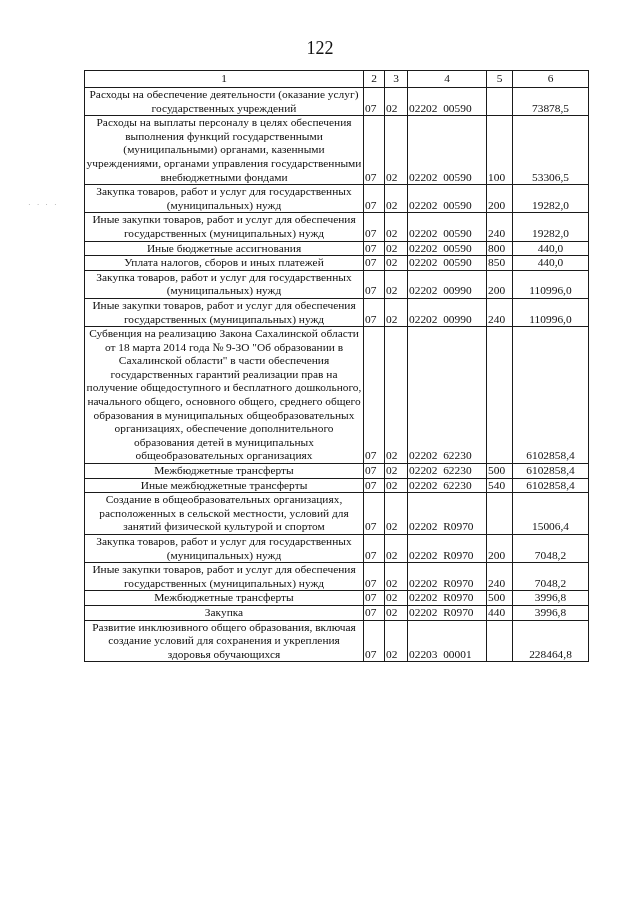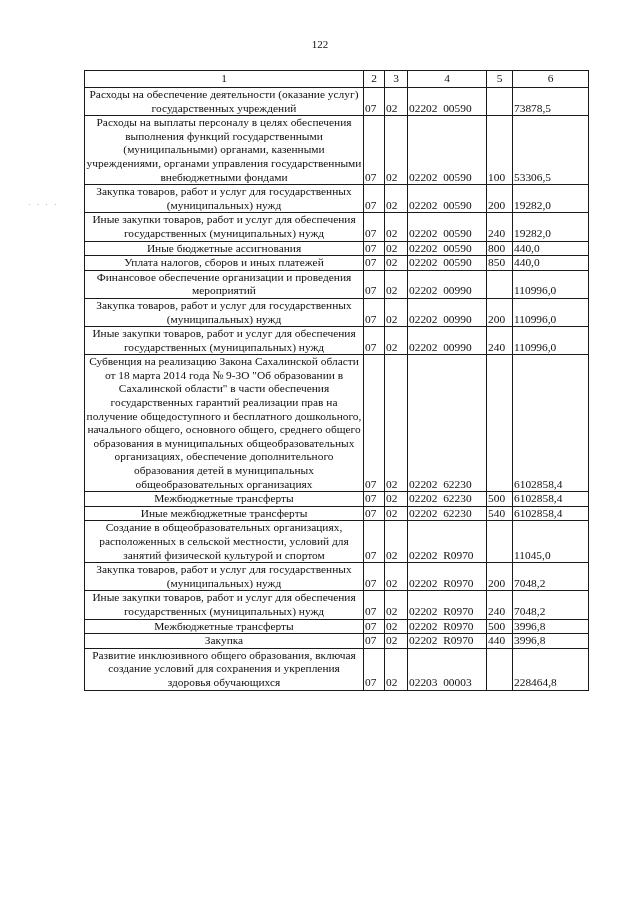--- a/index.html
+++ b/index.html
@@ -1,29 +1,29 @@
 <!DOCTYPE html>
 <html><head>
 <meta charset="utf-8">
 <style>
   html, body { margin: 0; padding: 0; background: #ffffff; }
   body { width: 640px; height: 905px; position: relative; overflow: hidden;
          font-family: "Liberation Serif", serif; color: #111; }
   .page-number { position: absolute; top: 38px; left: 0; width: 640px; text-align: center;
-                 font-size: 11px; }
+                 font-size: 18px; }
   table.budget { position: absolute; left: 84px; top: 70px; border-collapse: collapse;
                  table-layout: fixed; width: 504px; font-size: 11.4px; line-height: 13.6px; }
   table.budget td, table.budget th { border: 1.3px solid #1a1a1a; padding: 0 1px; vertical-align: bottom;
                  font-weight: normal; overflow: hidden; }
   table.budget th { text-align: center; height: 16px; vertical-align: middle; }
   col.c1 { width: 279px; } col.c2 { width: 21px; } col.c3 { width: 23px; }
   col.c4 { width: 79px; } col.c5 { width: 26px; } col.c6 { width: 76px; }
   td.name { text-align: center; padding-left: 1px; }
   td.code { text-align: left; white-space: nowrap; }
-  td.amt { text-align: left; white-space: nowrap; padding-right: 1px; }
+  td.amt { text-align: center; white-space: nowrap; padding-right: 1px; }
   .dots { position: absolute; color: #999; font-size: 8px; letter-spacing: 2px; }
 </style>
 </head>
 <body>
 
 <div class="page-number">122</div>
 
 <div class="dots" style="left:28px;top:200px;">· · · ·</div>
 
 <table class="budget">
@@ -88,28 +88,20 @@
       </tr>
       <tr>
         <td class="name">Уплата налогов, сборов и иных платежей</td>
         <td class="code">07</td>
         <td class="code">02</td>
         <td class="code" style="white-space: pre;">02202  00590</td>
         <td class="code">850</td>
         <td class="amt">440,0</td>
       </tr>
       <tr>
-        <td class="name">Финансовое обеспечение организации и проведения мероприятий</td>
-        <td class="code">07</td>
-        <td class="code">02</td>
-        <td class="code" style="white-space: pre;">02202  00990</td>
-        <td class="code"></td>
-        <td class="amt">110996,0</td>
-      </tr>
-      <tr>
         <td class="name">Закупка товаров, работ и услуг для государственных (муниципальных) нужд</td>
         <td class="code">07</td>
         <td class="code">02</td>
         <td class="code" style="white-space: pre;">02202  00990</td>
         <td class="code">200</td>
         <td class="amt">110996,0</td>
       </tr>
       <tr>
         <td class="name">Иные закупки товаров, работ и услуг для обеспечения государственных (муниципальных) нужд</td>
         <td class="code">07</td>
@@ -141,21 +133,21 @@
         <td class="code" style="white-space: pre;">02202  62230</td>
         <td class="code">540</td>
         <td class="amt">6102858,4</td>
       </tr>
       <tr>
         <td class="name">Создание в общеобразовательных организациях, расположенных в сельской местности, условий для занятий физической культурой и спортом</td>
         <td class="code">07</td>
         <td class="code">02</td>
         <td class="code" style="white-space: pre;">02202  R0970</td>
         <td class="code"></td>
-        <td class="amt">11045,0</td>
+        <td class="amt">15006,4</td>
       </tr>
       <tr>
         <td class="name">Закупка товаров, работ и услуг для государственных (муниципальных) нужд</td>
         <td class="code">07</td>
         <td class="code">02</td>
         <td class="code" style="white-space: pre;">02202  R0970</td>
         <td class="code">200</td>
         <td class="amt">7048,2</td>
       </tr>
       <tr>
@@ -179,18 +171,18 @@
         <td class="code">07</td>
         <td class="code">02</td>
         <td class="code" style="white-space: pre;">02202  R0970</td>
         <td class="code">440</td>
         <td class="amt">3996,8</td>
       </tr>
       <tr>
         <td class="name">Развитие инклюзивного общего образования, включая создание условий для сохранения и укрепления здоровья обучающихся</td>
         <td class="code">07</td>
         <td class="code">02</td>
-        <td class="code" style="white-space: pre;">02203  00003</td>
+        <td class="code" style="white-space: pre;">02203  00001</td>
         <td class="code"></td>
         <td class="amt">228464,8</td>
       </tr>
     </tbody>
 </table>
 
 </body></html>

